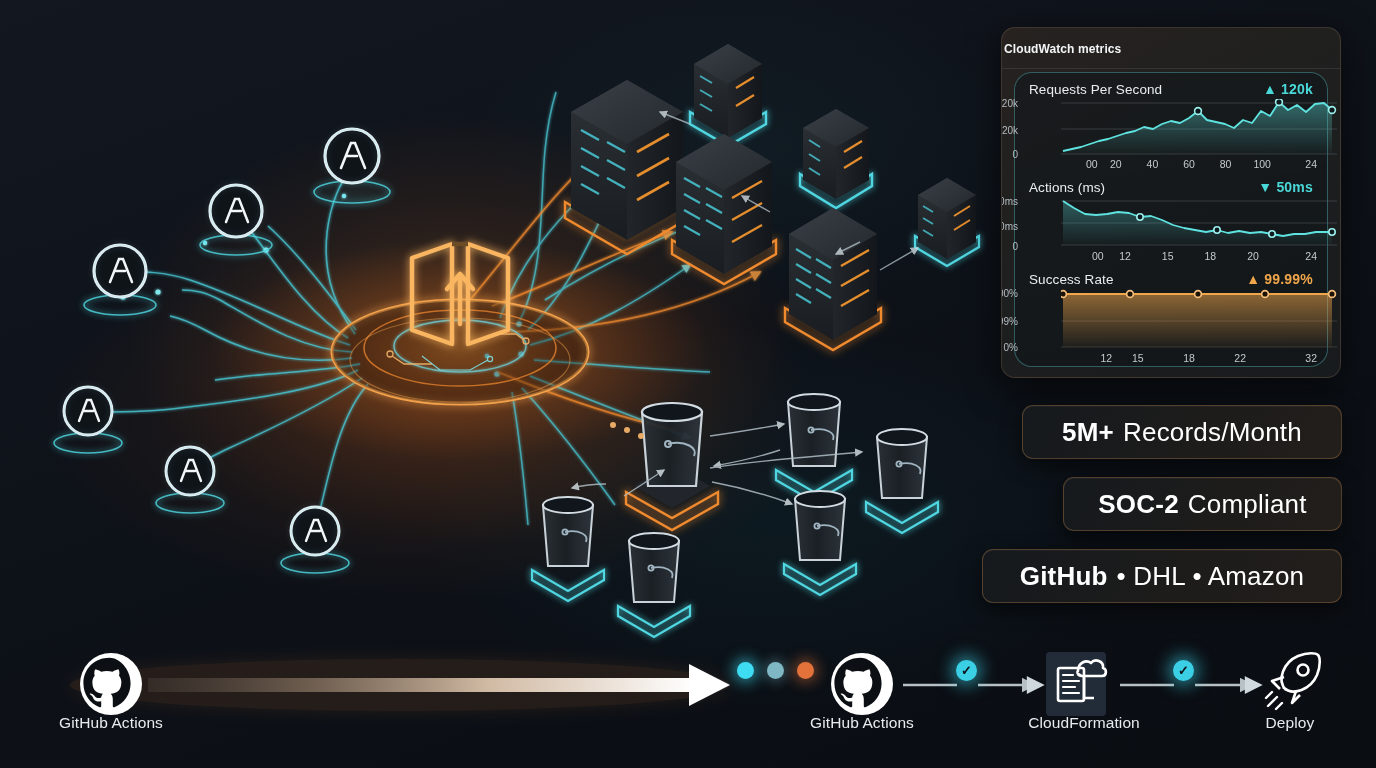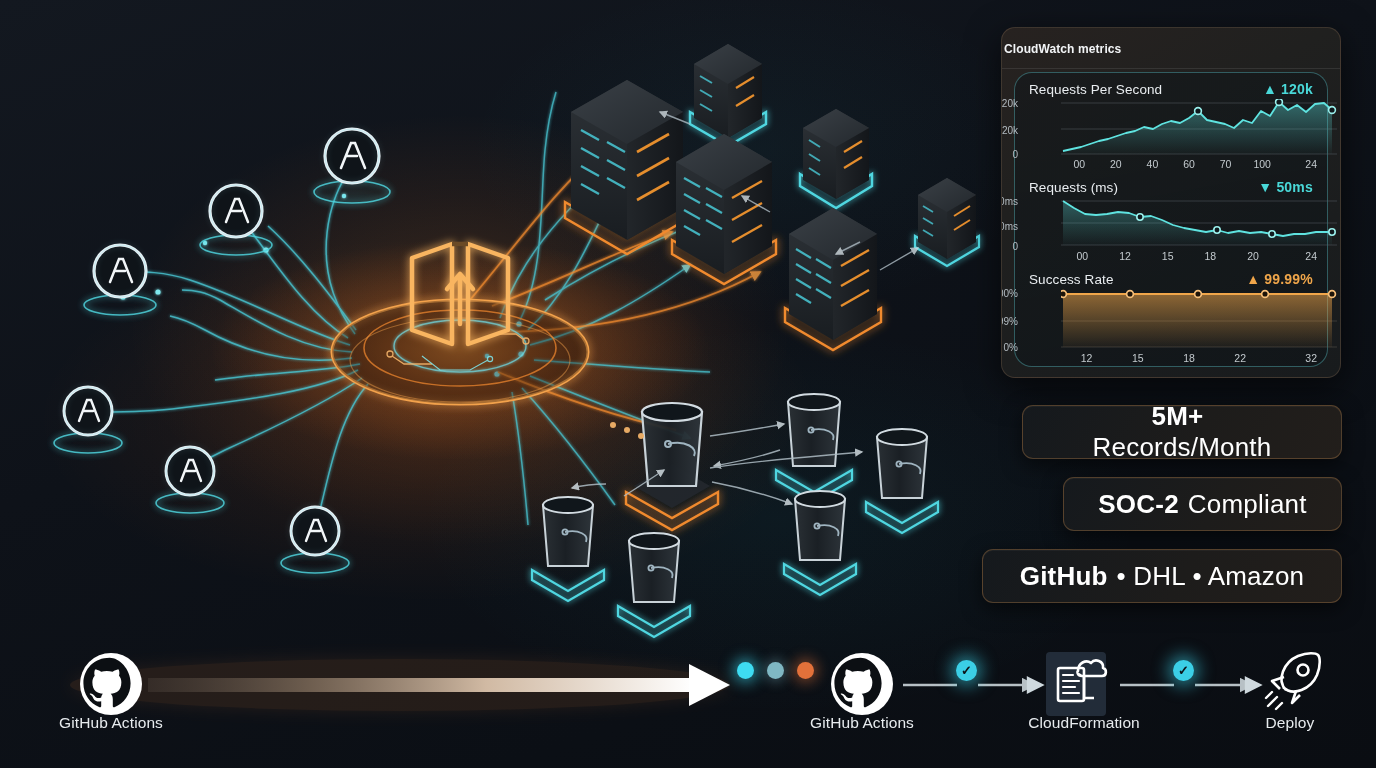--- a/index.html
+++ b/index.html
@@ -56,35 +56,35 @@
   .chart-delta.up-orange { color: #f0a64a; margin-left: 42px; }
   .plot { position: relative; }
   .plot svg { display: block; }
   .ylab {
     position: absolute; right: 100%; transform: translateY(-50%);
     color: #b4bcc2; font-size: 10px; padding-right: 5px; white-space: nowrap;
   }
   .ylab-wrap { position: absolute; left: 0; top: 0; width: 36px; height: 100%; }
   .xaxis { display: flex; color: #c3cace; font-size: 10.5px; padding-left: 38px; }
   .xtick { flex: 1; text-align: center; }
-  .xtick:first-child { text-align: center; }
+  .xtick:first-child { text-align: right; }
   .xtick:last-child { text-align: right; }
 
   
   .badge {
     position: absolute; height: 54px; display: flex; align-items: center;
     justify-content: center; border-radius: 11px;
     background: linear-gradient(120deg, #15191d 0%, #1d1c1b 55%, #221e1b 100%);
     border: 1px solid rgba(170,120,70,.40);
     color: #fff; font-size: 26px; letter-spacing: .2px; white-space: nowrap;
     box-shadow: 0 6px 20px rgba(0,0,0,.55), inset 0 1px 0 rgba(255,255,255,.04);
     padding: 0 22px;
   }
   .badge b { font-weight: 700; margin-right: 9px; }
-  #badge-records  { left: 1022px; top: 405px; right: 34px; flex-direction: column; }
+  #badge-records  { left: 1022px; top: 405px; right: 34px; }
   #badge-soc2     { left: 1063px; top: 477px; right: 34px; }
   #badge-clients  { left: 982px;  top: 549px; right: 34px; }
 
   
   #pipeline { position: absolute; left: 0; right: 0; top: 640px; height: 128px; }
   .pipe-label {
     position: absolute; color: #e7ebee; font-size: 15.5px; text-align: center;
     transform: translateX(-50%); top: 74px; letter-spacing: .1px;
   }
 
@@ -507,29 +507,29 @@
               <circle cx="218" cy="3" r="3.4"></circle>
               <circle cx="271" cy="11" r="3.4"></circle>
           </g>
         </svg>
       </div>
       <div class="xaxis" style="margin-top:1px">
         <span class="xtick">00</span>
         <span class="xtick">20</span>
         <span class="xtick">40</span>
         <span class="xtick">60</span>
-        <span class="xtick">70</span>
+        <span class="xtick">80</span>
         <span class="xtick">100</span>
         <span class="xtick">24</span>
       </div>
     </div>
 
     <div class="chart-block" style="margin-top:9px">
       <div class="chart-head">
-        <span class="chart-title">Requests (ms)</span>
+        <span class="chart-title">Actions (ms)</span>
         <span class="chart-delta down-teal">▼ 50ms</span>
       </div>
       <div class="plot" style="height:52px;margin-top:2px;">
         <div class="ylab-wrap">
           <span class="ylab" style="top:8%">50ms</span>
           <span class="ylab" style="top:55%">20ms</span>
           <span class="ylab" style="top:95%">0</span>
         </div>
         <svg width="276" height="52" viewBox="0 0 276 52" style="margin-left:38px">
           <defs>

